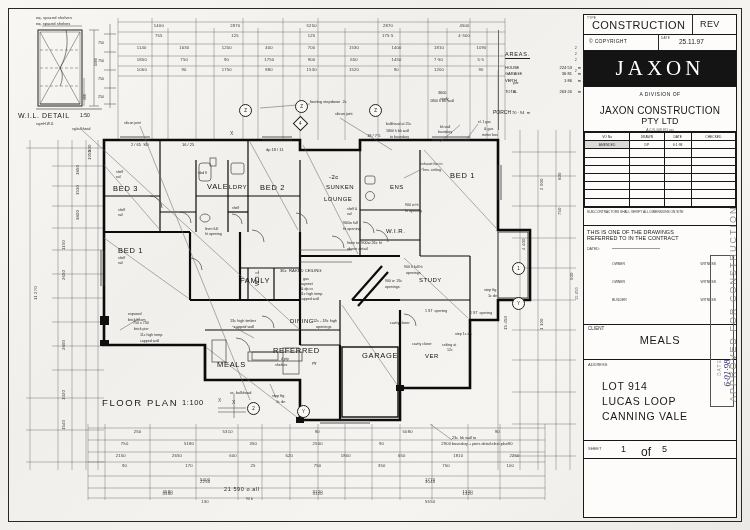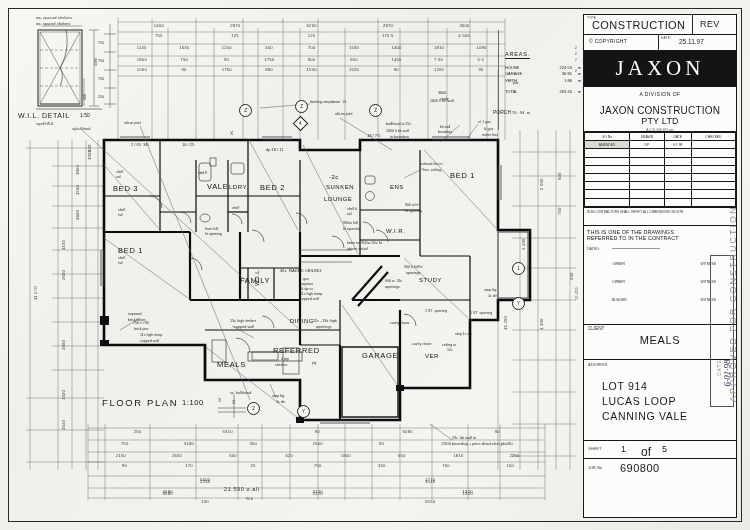--- a/index.html
+++ b/index.html
@@ -750,24 +750,20 @@
       </div>
     </div>
 
     <div class="tbrow" style="height:17px;position:relative;">
       <span class="txt" style="left:4px;top:6px;font-size:4px;color:#444;">SHEET</span>
       <span class="txt" style="left:37px;top:4px;font-size:9px;">1</span>
       <span class="txt" style="left:57px;top:5px;font-size:12px;">of</span>
       <span class="txt" style="left:78px;top:4px;font-size:9px;">5</span>
     </div>
 
-    <div style="height:20px;position:relative;">
-      <span class="txt" style="left:4px;top:7px;font-size:4px;color:#444;">JOB No</span>
-      <span class="txt" style="left:36px;top:4px;font-size:11px;letter-spacing:.5px;">690800</span>
-    </div>
 
     <div class="stamp">
       <span class="stampTxt" style="position:absolute;left:17px;top:146px;">APPROVED FOR CONSTRUCTION</span>
       <span class="stampTxt" style="position:absolute;left:5px;top:120px;font-size:5px;letter-spacing:1px;">DATE</span>
       <span class="signature" style="position:absolute;left:2px;top:112px;">6·01·98</span>
     </div>
   </div>
 
   <span class="txt tiny2" style="left:575px;top:300px;transform:rotate(-90deg);transform-origin:left top;color:#555;">15 450</span>
 </div>

